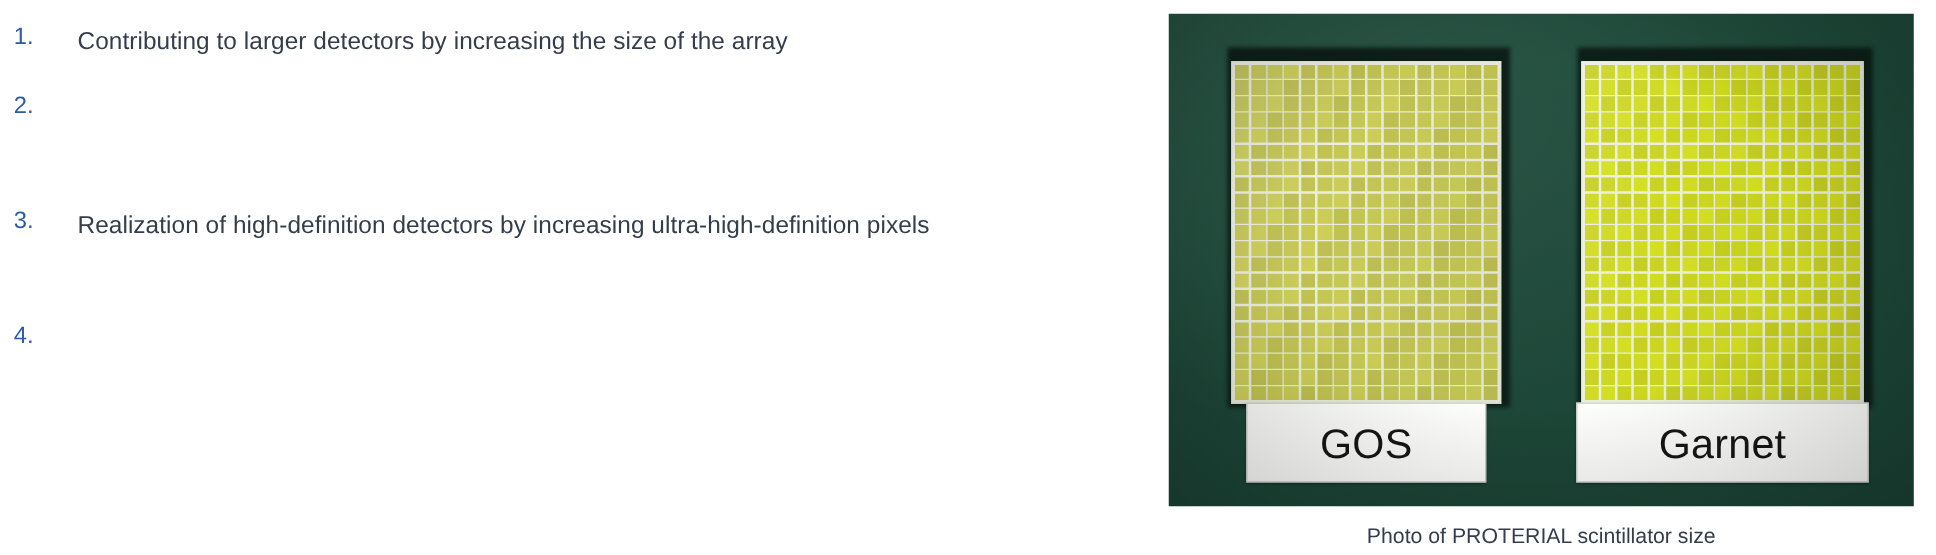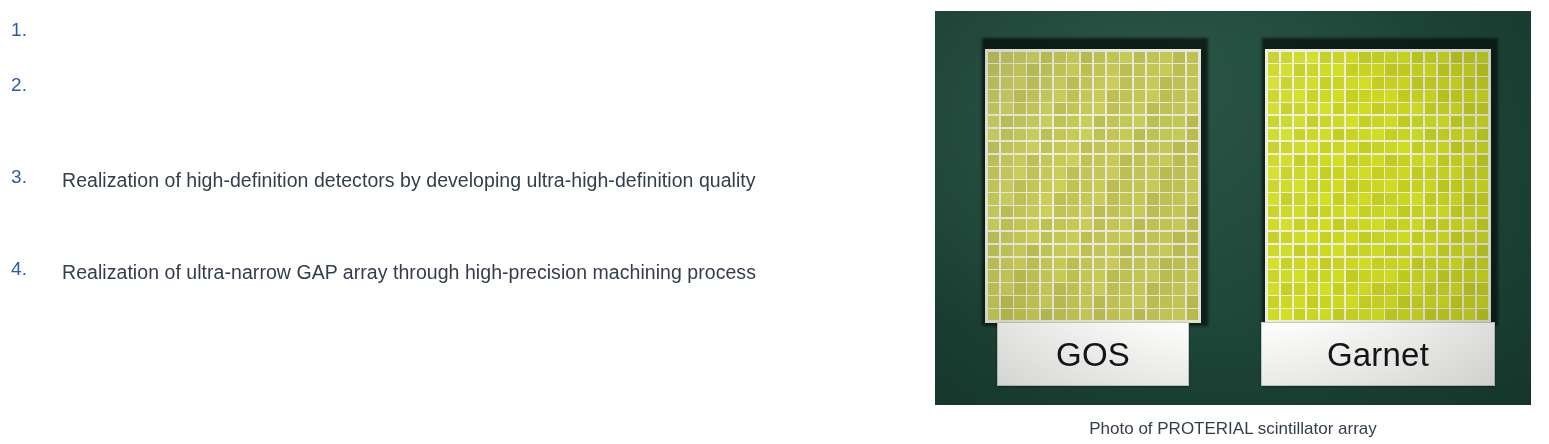--- a/index.html
+++ b/index.html
@@ -134,31 +134,31 @@
     font-size: 17px;
     line-height: 22px;
   }
 </style>
 </head>
 <body>
 
 <div id="list-panel">
   <div class="list-item" style="top: 16px;">
     <div class="item-number">1.</div>
+    <div class="item-text">Contributing to larger detectors by increasing the size of the array</div>
   </div>
   <div class="list-item" style="top: 71px;">
     <div class="item-number">2.</div>
   </div>
   <div class="list-item" style="top: 163px;">
     <div class="item-number">3.</div>
-    <div class="item-text">Realization of high-definition detectors by developing ultra-high-definition quality</div>
+    <div class="item-text">Realization of high-definition detectors by increasing ultra-high-definition pixels</div>
   </div>
   <div class="list-item" style="top: 255px;">
     <div class="item-number">4.</div>
-    <div class="item-text">Realization of ultra-narrow GAP array through high-precision machining process</div>
   </div>
 </div>
 
 <div id="photo-figure">
   <div id="photo-frame">
 
     <div class="array-shadow" style="left: 47px; top: 27px; width: 226px; height: 288px;"></div>
     <div class="array-block" style="left: 50px; top: 38px; width: 216px; height: 274px;">
       <div class="array-grid" style="grid-template-columns: repeat(16, 1fr); grid-template-rows: repeat(21, 1fr); gap: 1.6px; padding: 1.6px; background: rgb(236, 238, 221);">
           <div class="cell" style="background: rgb(198, 200, 85); filter: brightness(0.964);"></div>
@@ -867,13 +867,13 @@
         </div>
       <div class="array-glow"></div>
     </div>
     <div class="array-label" style="left: 326px; top: 311px; width: 234px; height: 64px;">
       <span>Garnet</span>
     </div>
 
   </div>
 </div>
 
-<div id="photo-caption">Photo of PROTERIAL scintillator array</div>
+<div id="photo-caption">Photo of PROTERIAL scintillator size</div>
 
 </body></html>

